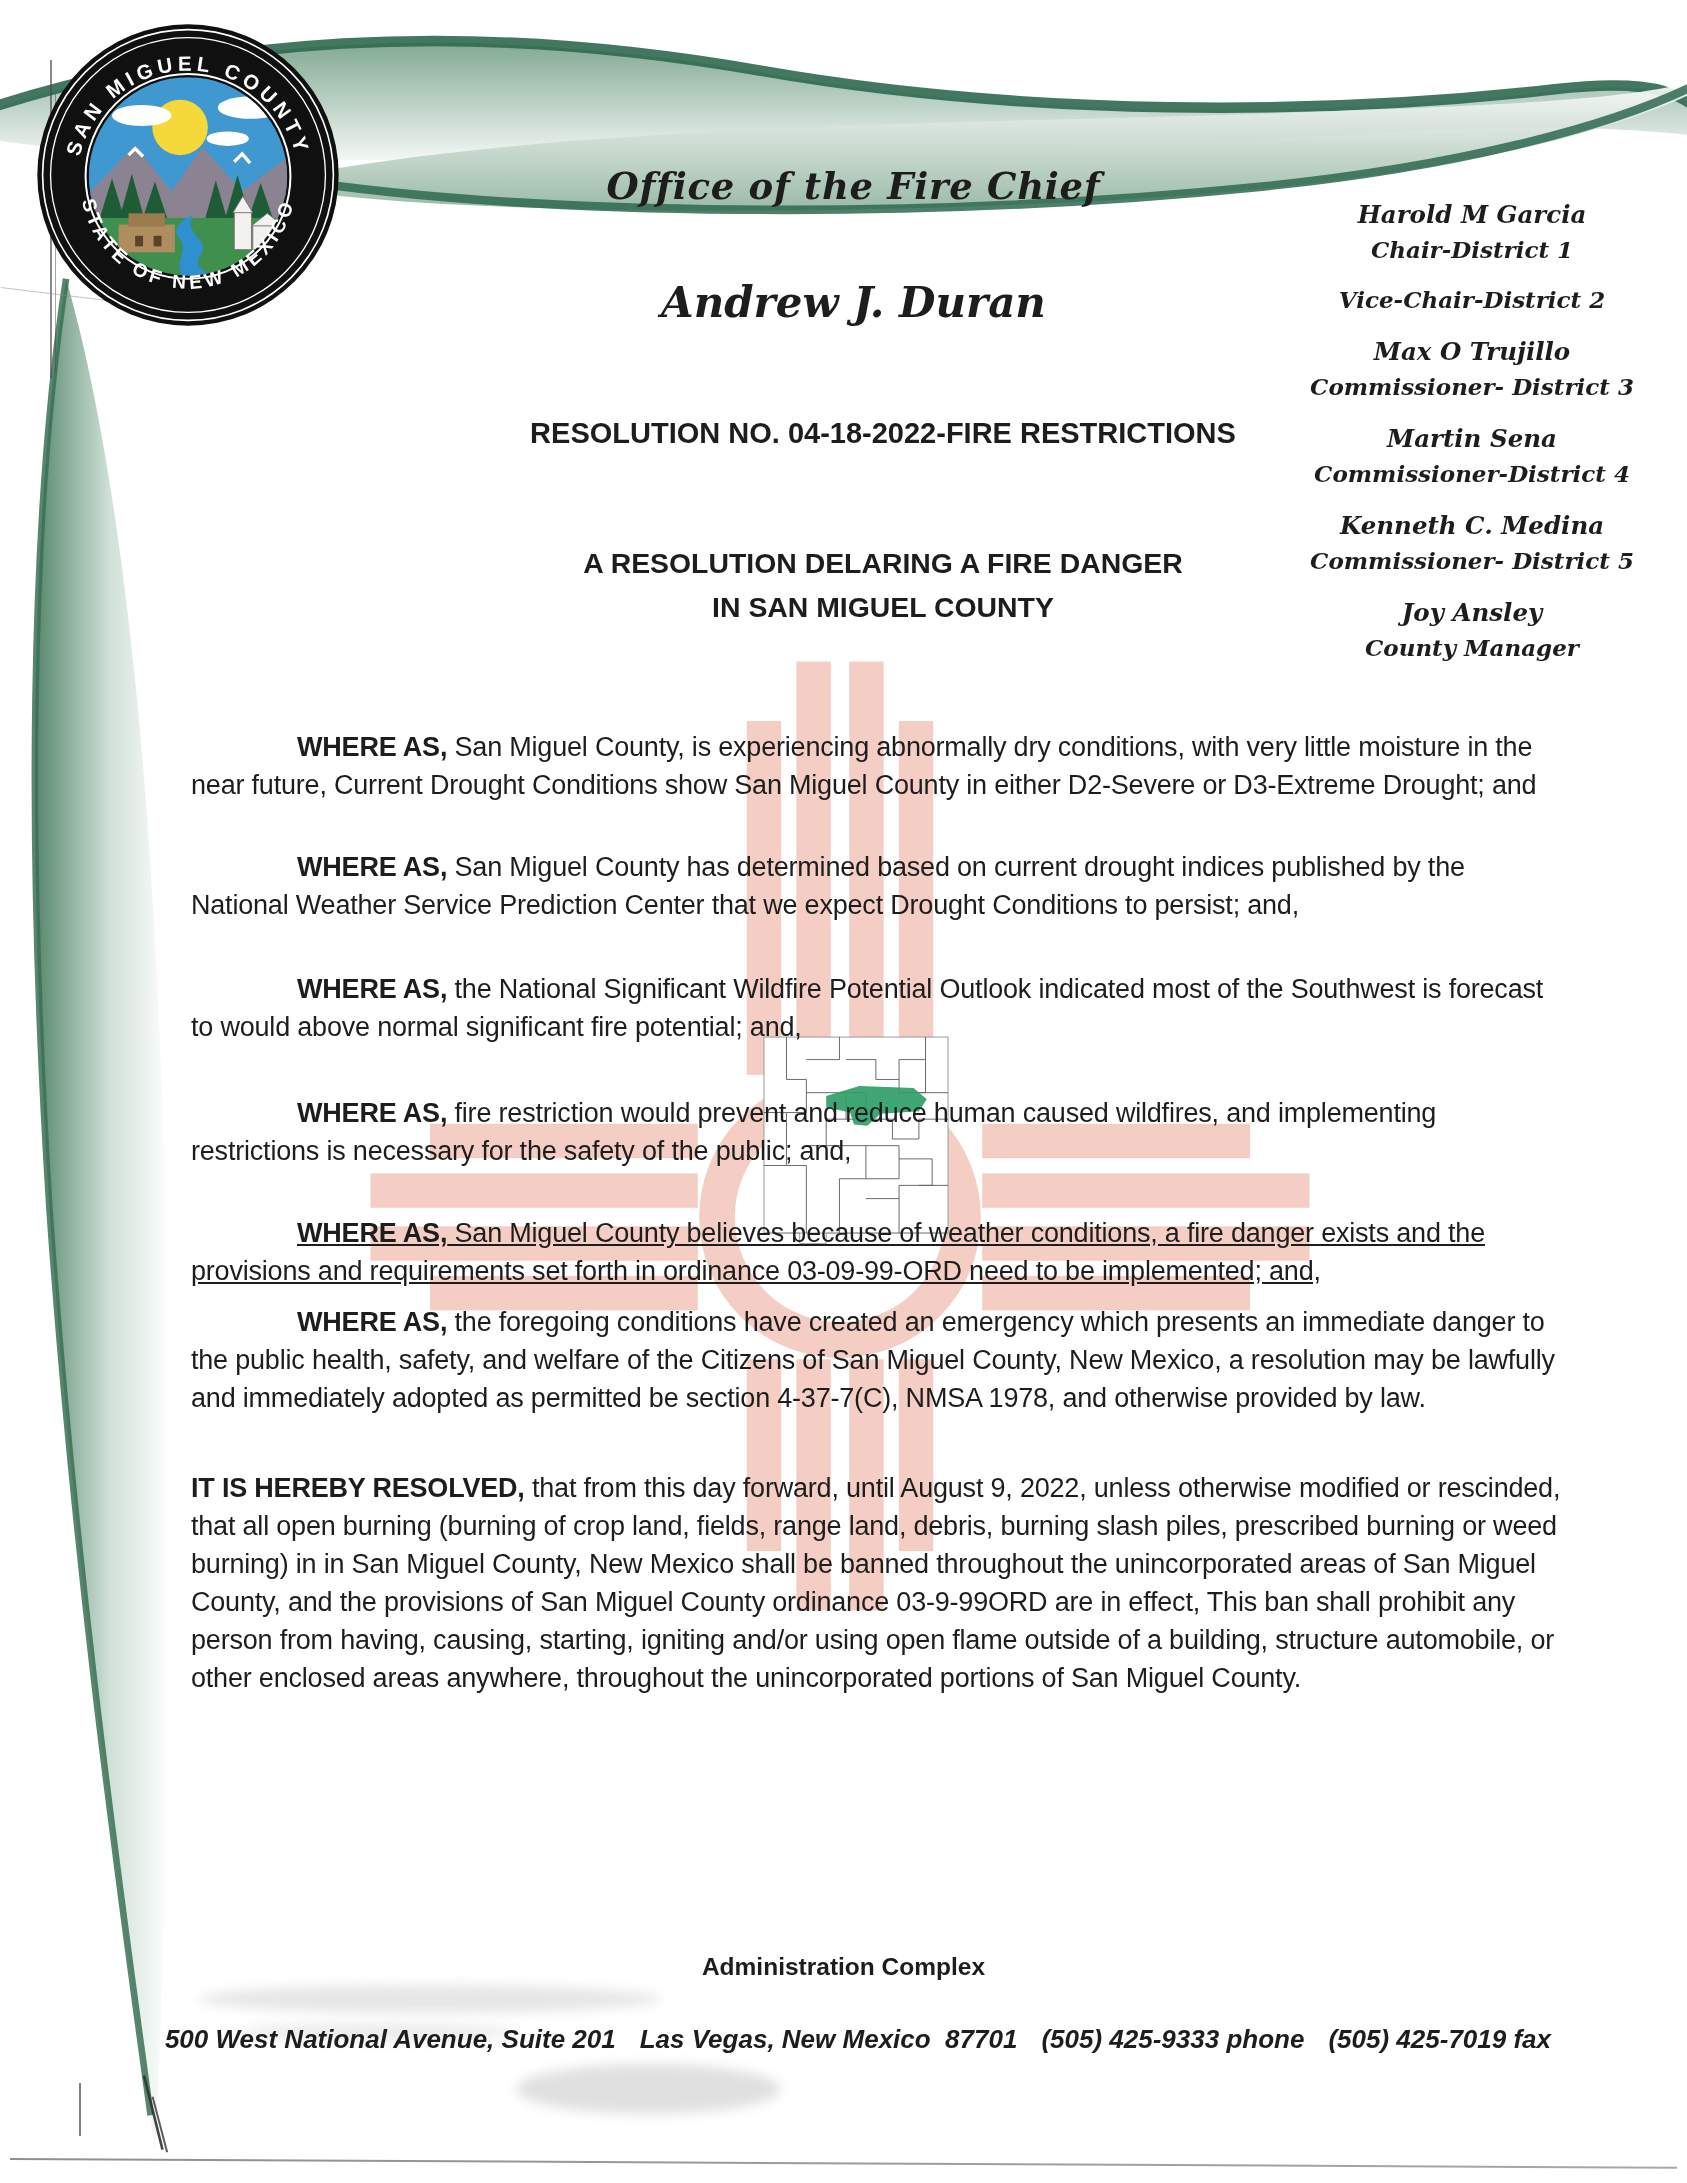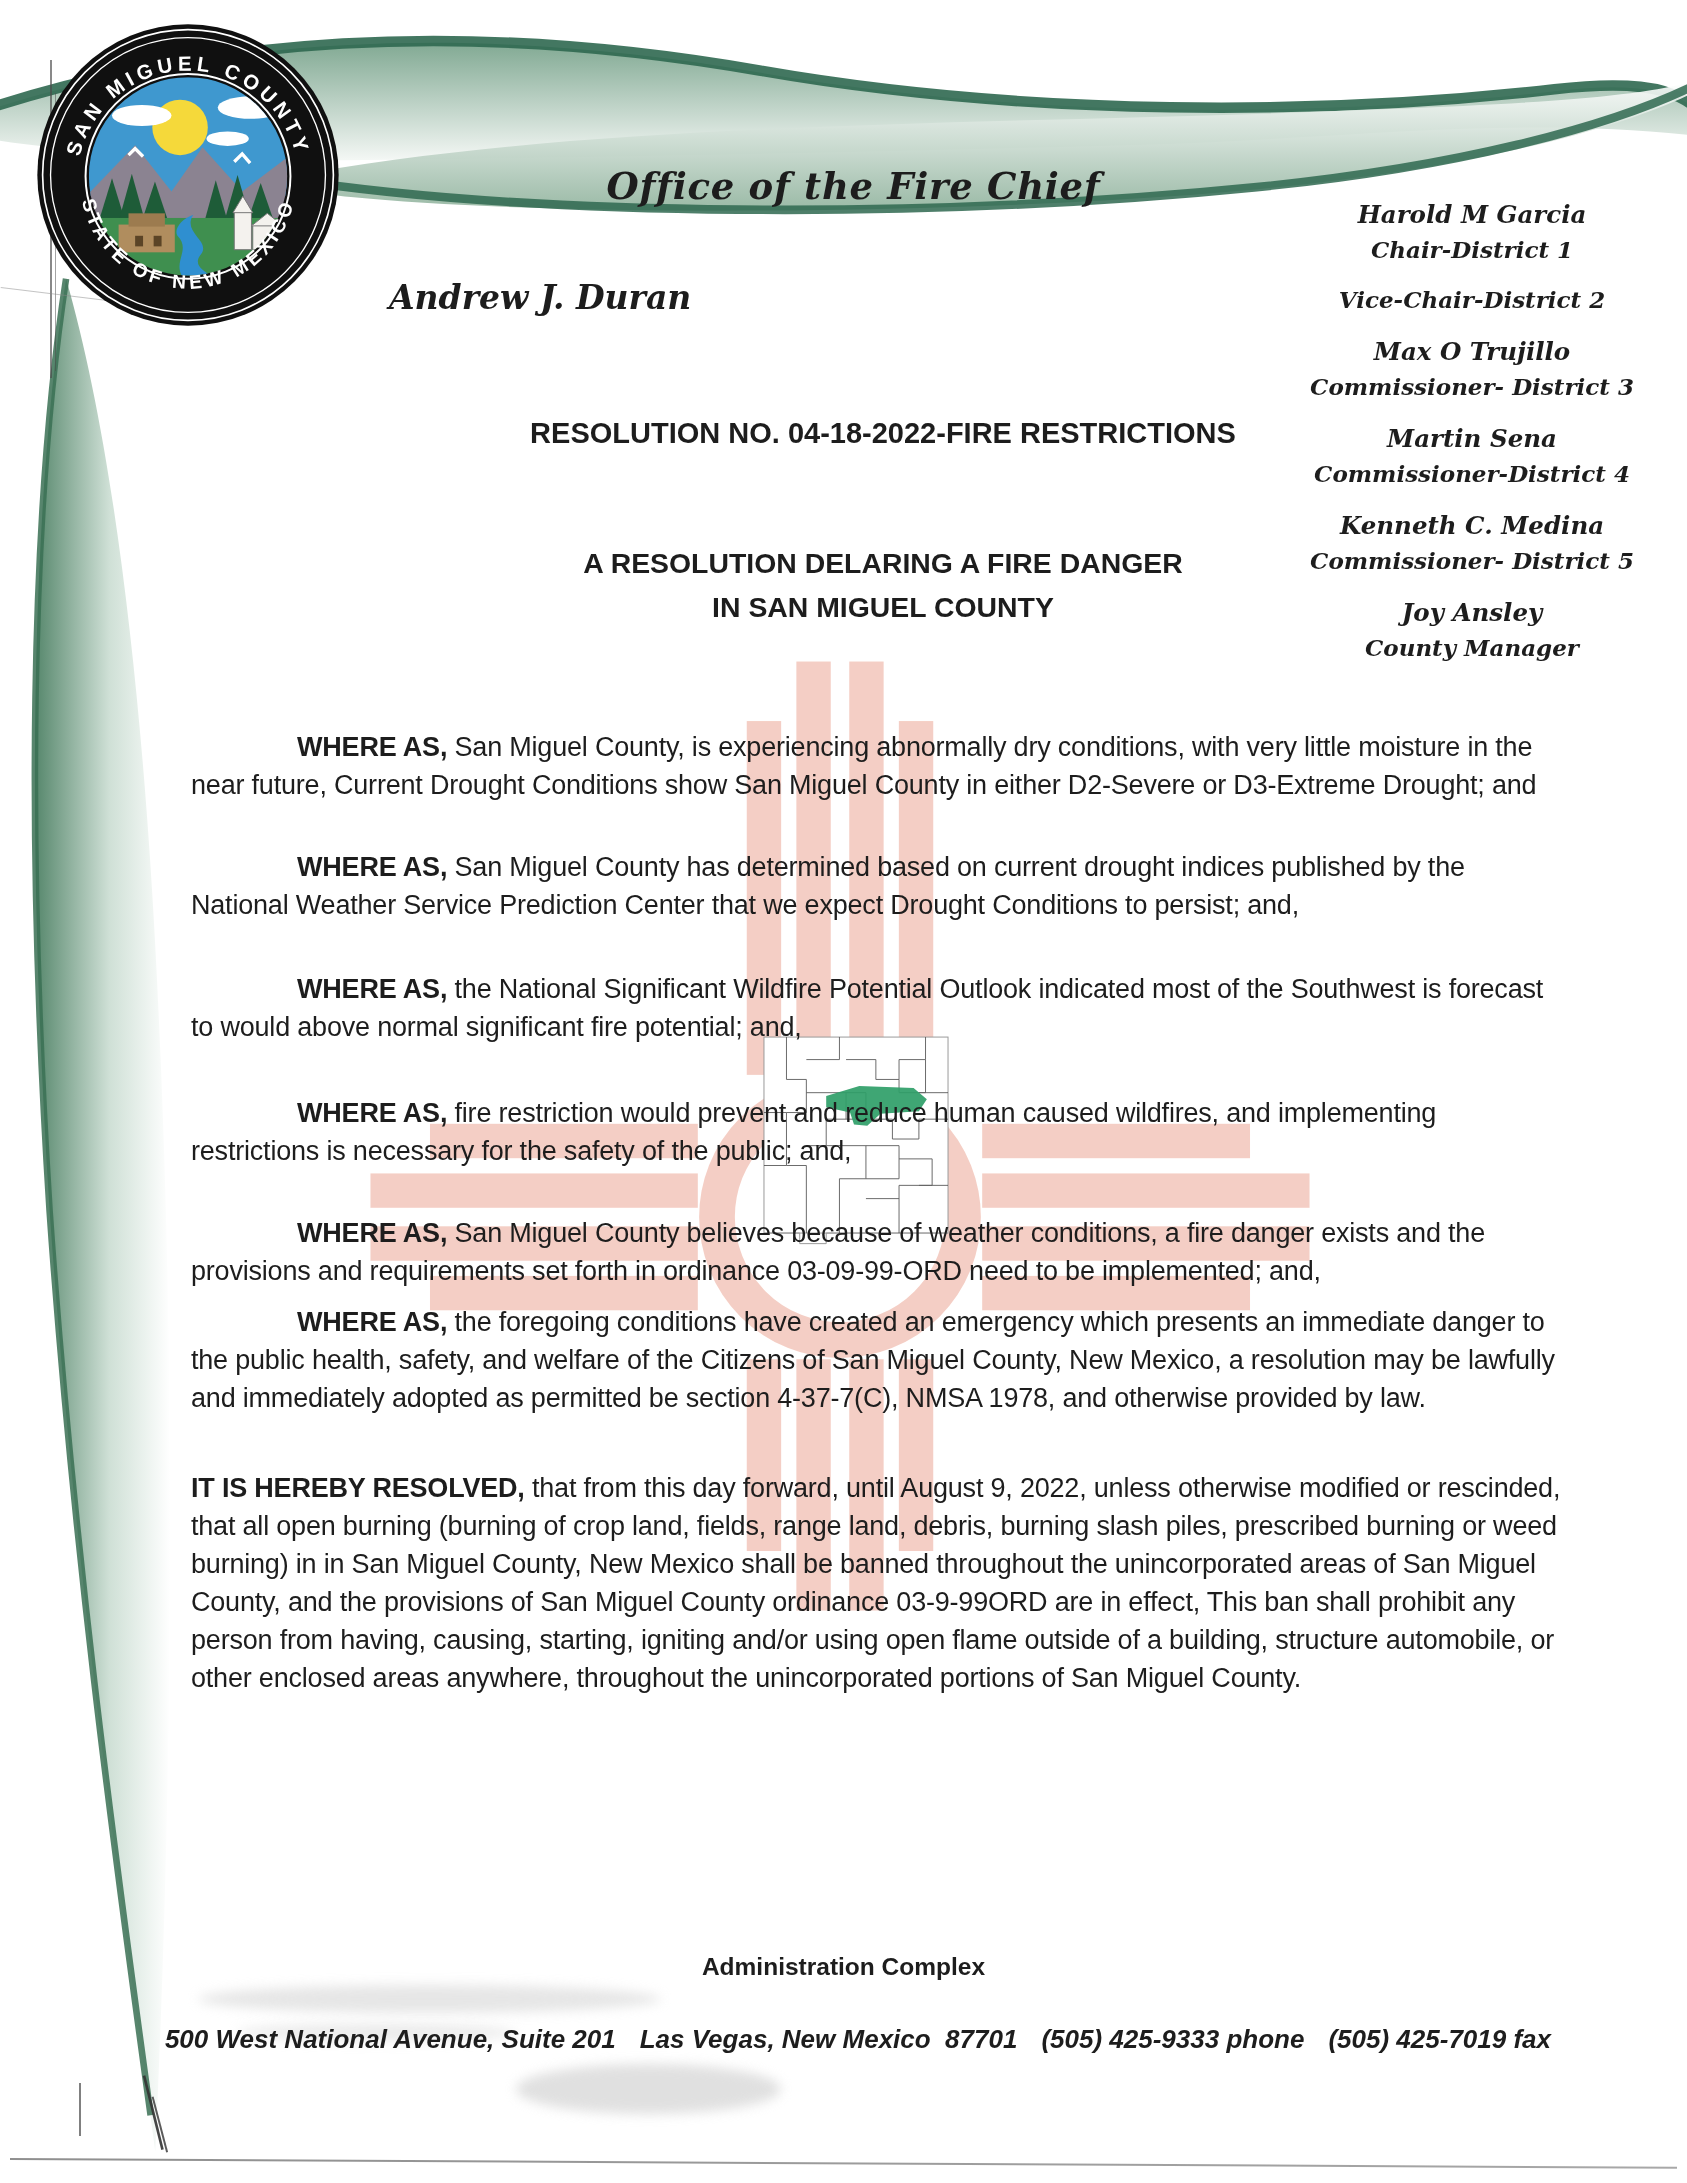--- a/index.html
+++ b/index.html
@@ -6,42 +6,42 @@
   #page{position:relative;width:1687px;height:2183px;background:#ffffff;overflow:hidden;
         font-family:"Liberation Sans",sans-serif;color:#1d1d1d;}
   svg{display:block;}
   .abs{position:absolute;}
 
   
   .script{font-family:"DejaVu Serif",serif;font-style:italic;font-weight:bold;}
 
   
   .office-title{left:397px;top:164px;width:913px;text-align:center;font-size:37px;letter-spacing:0.7px;z-index:6;}
-  .chief-name{left:389px;top:278px;width:913px;text-align:left;font-size:33px;z-index:6;}
+  .chief-name{left:397px;top:278px;width:913px;text-align:center;font-size:42px;z-index:6;}
 
   
   .officials{left:1267px;top:196px;width:410px;text-align:center;z-index:6;}
   .official{margin-bottom:16px;}
   .official .name{font-size:24.5px;line-height:37px;display:block;}
   .official .title{font-size:23px;line-height:34px;display:block;}
 
   
   .res-number{left:463px;top:417px;width:840px;text-align:center;font-size:29px;font-weight:bold;z-index:6;}
   .res-title{left:463px;top:541px;width:840px;text-align:center;font-size:28.4px;font-weight:bold;line-height:44px;z-index:6;}
 
   
   .body-text{left:191px;top:728px;width:1373px;font-size:27px;line-height:38px;letter-spacing:-0.2px;z-index:5;}
   .body-text p{margin:0;}
   .body-text p.ind{text-indent:106px;}
   .body-text .lead{font-weight:bold;}
   .p1{margin-bottom:44px !important;}
   .p2{margin-bottom:46px !important;}
   .p3{margin-bottom:48px !important;}
   .p4{margin-bottom:44px !important;}
-  .p5{margin-bottom:13.2px !important;}
+  .p5{margin-bottom:13.2px !important;text-decoration:underline;}
   .p6{margin-bottom:52px !important;}
 
   
   .footer-complex{left:66px;top:1953px;width:1555px;text-align:center;font-size:24.5px;font-weight:bold;z-index:6;}
   .footer-address{left:66px;top:1993px;width:1555px;text-align:center;font-size:26px;font-weight:bold;font-style:italic;z-index:6;white-space:pre-wrap;}
   .footer-address span{margin:0 12px;}
 
   .bottom-line{left:10px;top:2158px;width:1667px;height:2px;background:linear-gradient(90deg,#8f8f8f,#a8a8a8);transform:rotate(0.30deg);transform-origin:left center;z-index:4;}
 
   

